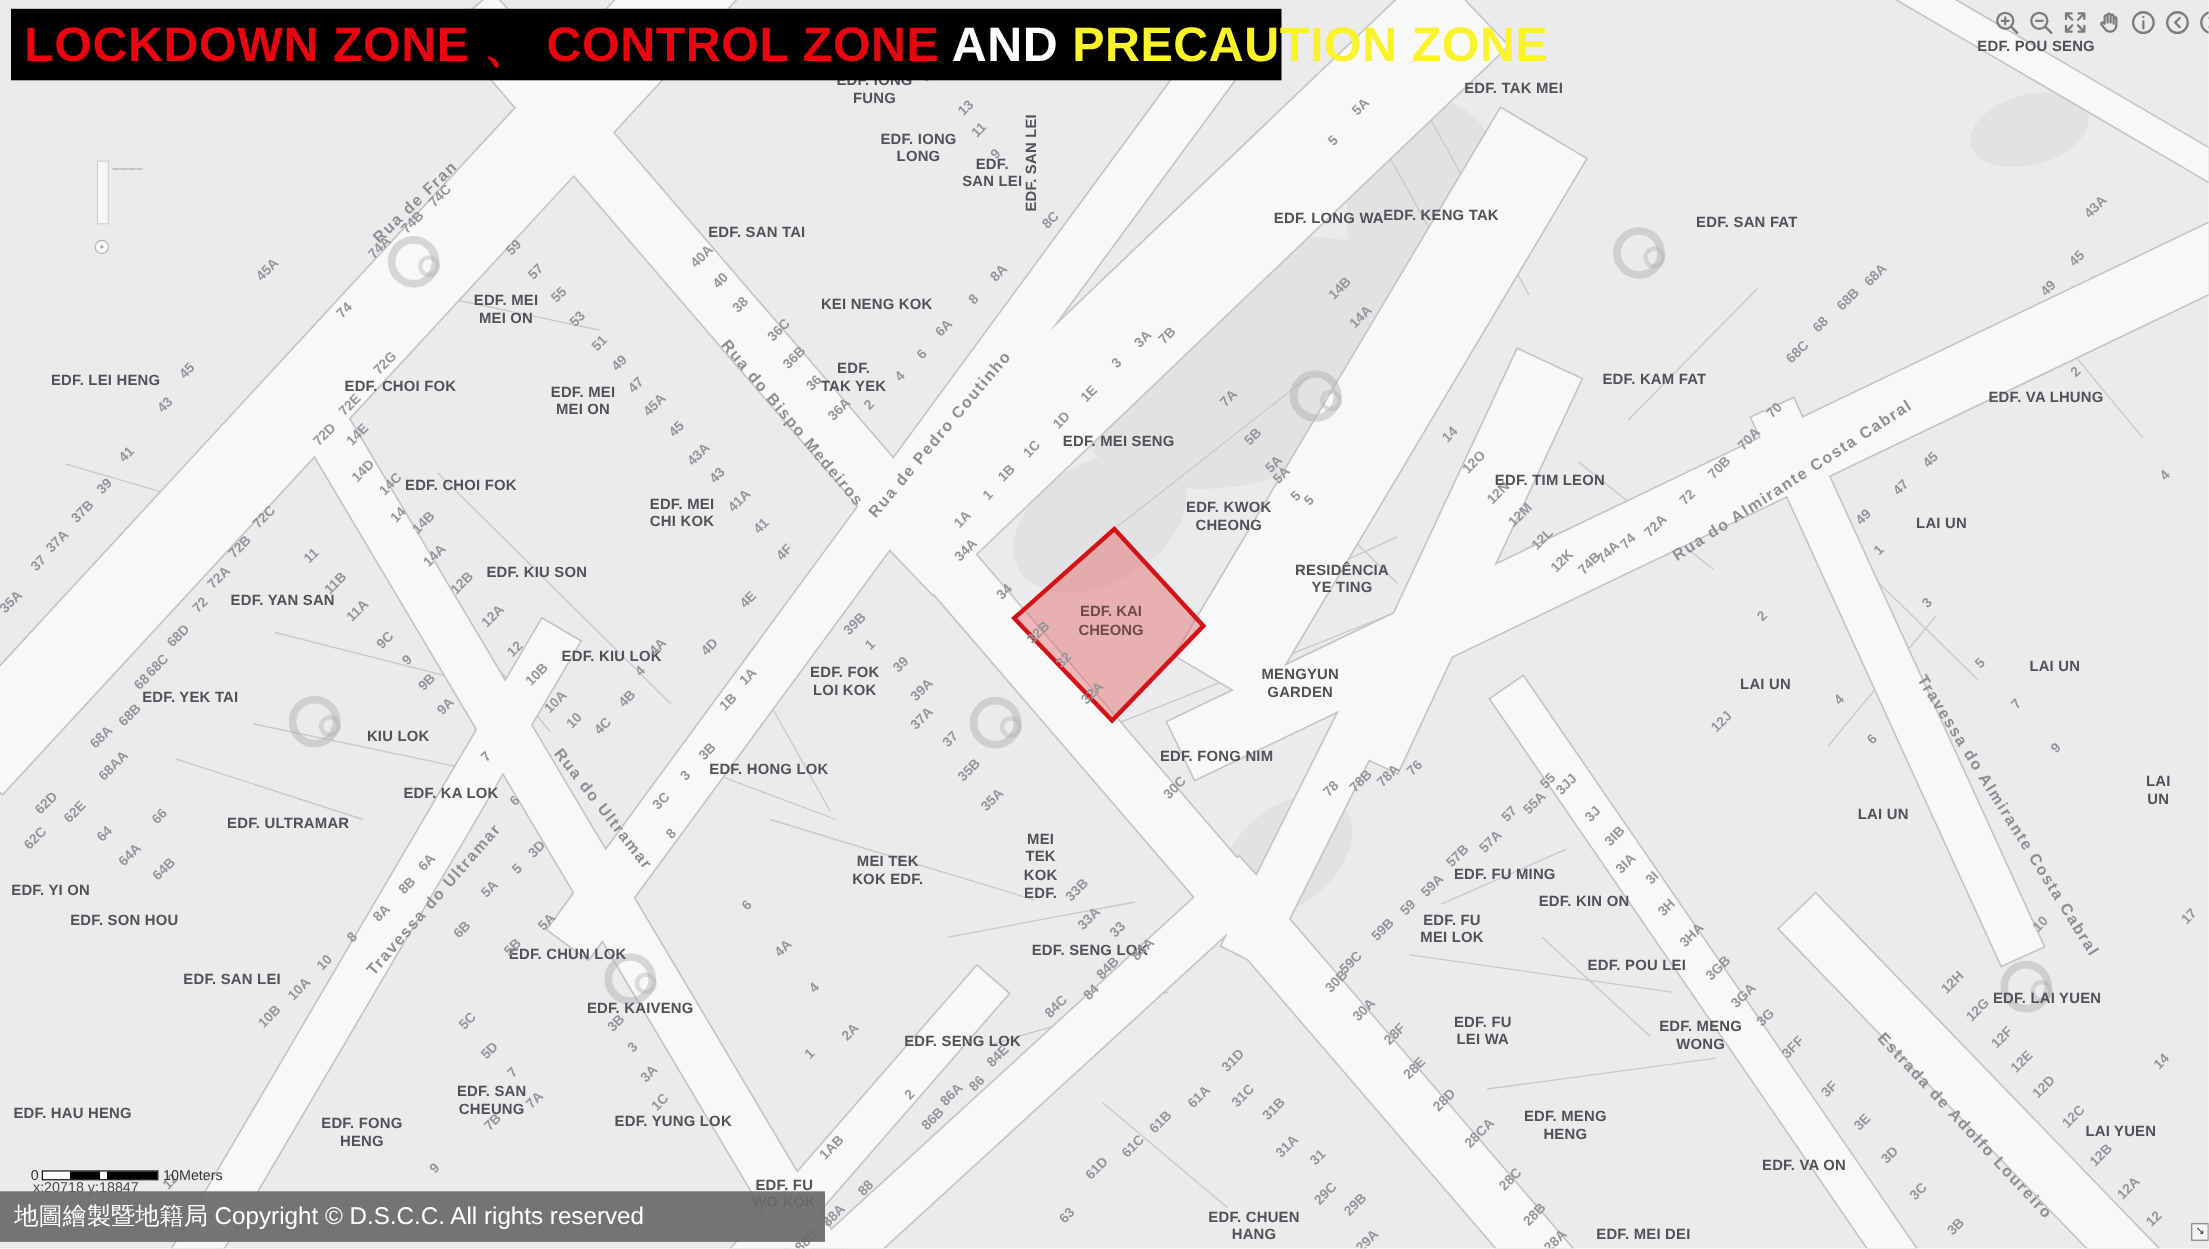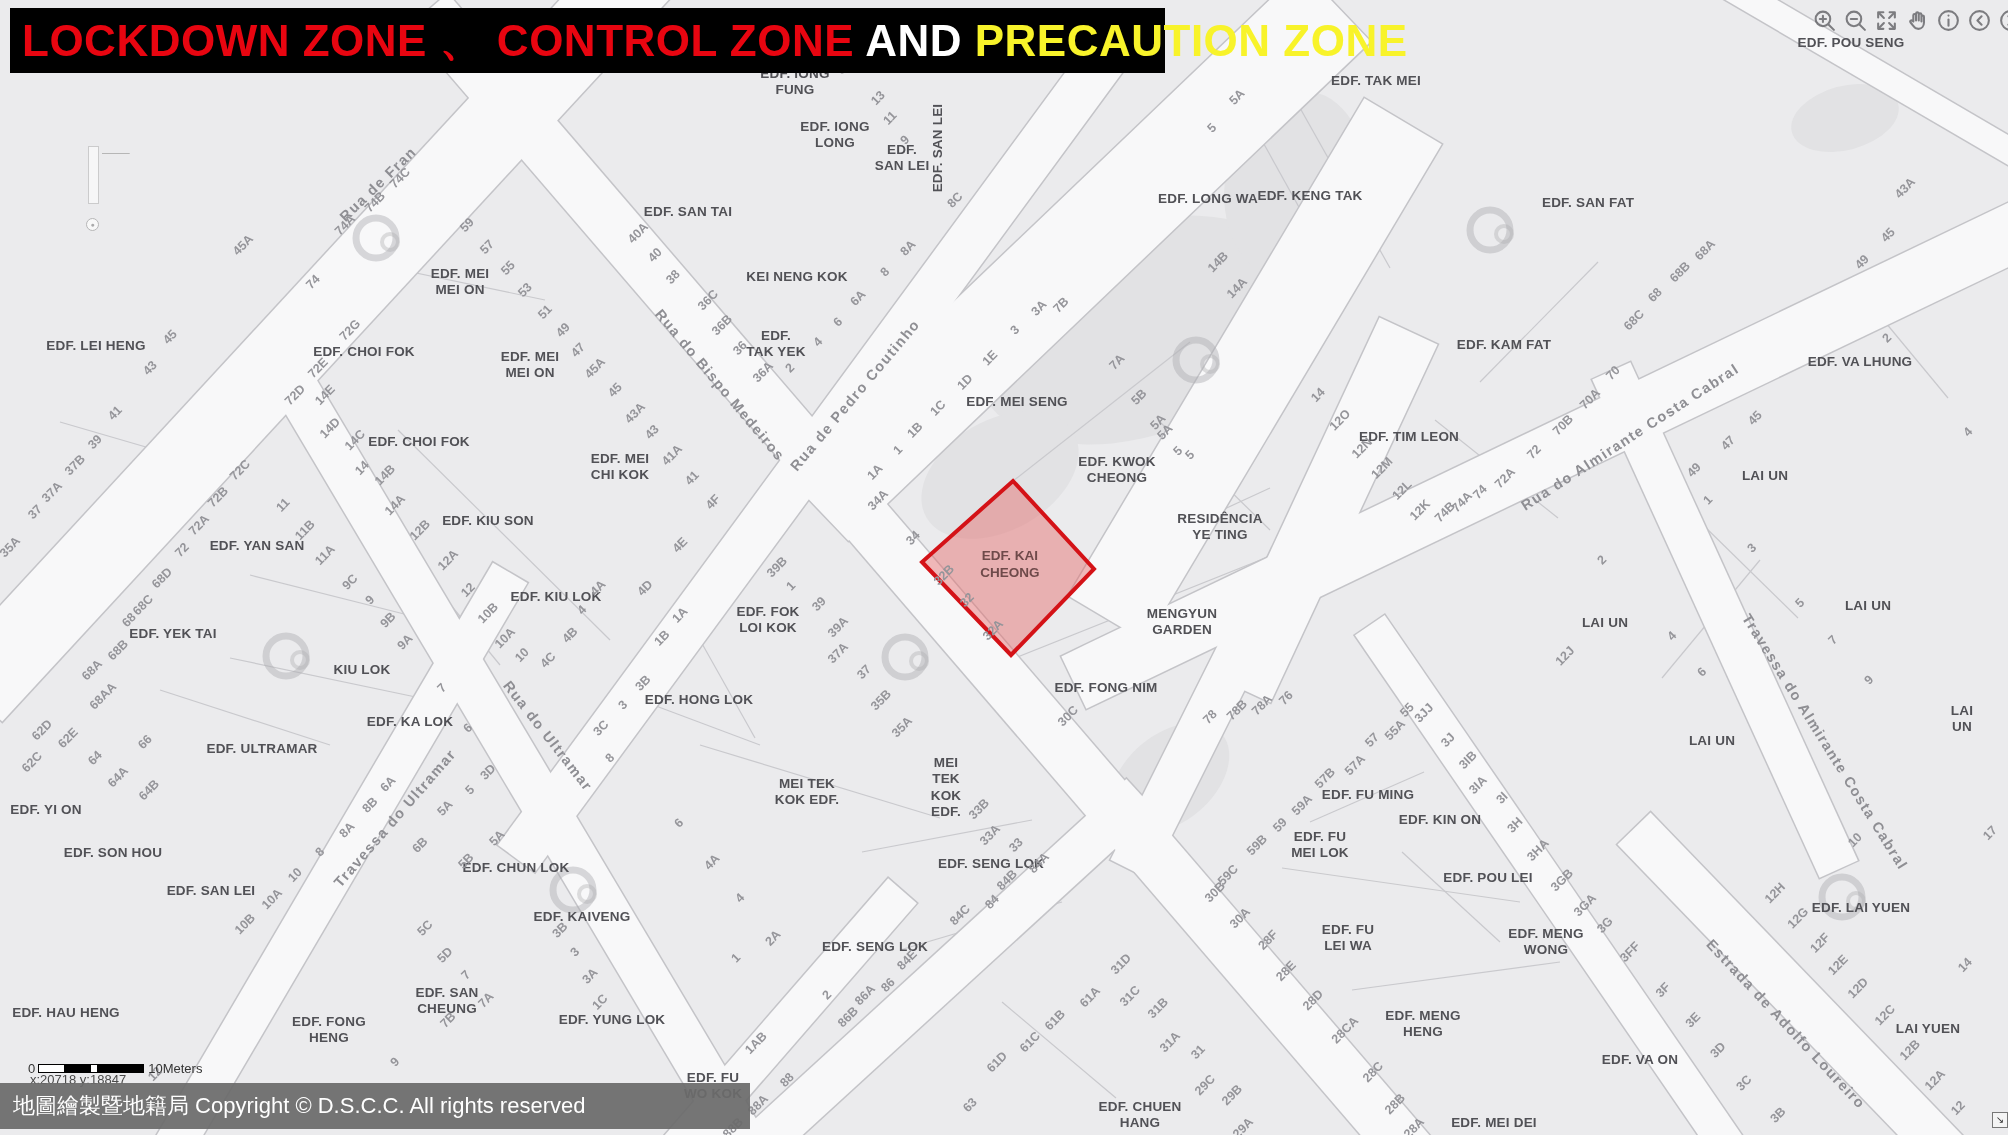--- a/index.html
+++ b/index.html
@@ -126,21 +126,21 @@
       <div class="lbl street" style="left: 378px; top: 184px; transform: translate(-50%, -50%) rotate(-44deg);">Rua de Fran</div>
       <div class="lbl street" style="left: 720px; top: 385px; transform: translate(-50%, -50%) rotate(50deg);">Rua do Bispo Medeiros</div>
       <div class="lbl street" style="left: 855px; top: 395px; transform: translate(-50%, -50%) rotate(-50deg);">Rua de Pedro Coutinho</div>
       <div class="lbl street" style="left: 548px; top: 736px; transform: translate(-50%, -50%) rotate(52deg);">Rua do Ultramar</div>
       <div class="lbl street" style="left: 395px; top: 818px; transform: translate(-50%, -50%) rotate(-49deg);">Travessa do Ultramar</div>
       <div class="lbl street" style="left: 1630px; top: 437px; transform: translate(-50%, -50%) rotate(-33deg);">Rua do Almirante Costa Cabral</div>
       <div class="lbl street" style="left: 1825px; top: 742px; transform: translate(-50%, -50%) rotate(58deg);">Travessa do Almirante Costa Cabral</div>
       <div class="lbl street" style="left: 1786px; top: 1024px; transform: translate(-50%, -50%) rotate(47deg);">Estrada de Adolfo Loureiro</div>
       <div class="lbl bldg" style="left: 96px; top: 346px;">EDF. LEI HENG</div>
       <div class="lbl bldg" style="left: 46px; top: 810px;">EDF. YI ON</div>
-      <div class="lbl bldg" style="left: 113px; top: 837px; margin-top: 16px;">EDF. SON HOU</div>
+      <div class="lbl bldg" style="left: 113px; top: 837px;">EDF. SON HOU</div>
       <div class="lbl bldg" style="left: 211px; top: 891px;">EDF. SAN LEI</div>
       <div class="lbl bldg" style="left: 66px; top: 1013px;">EDF. HAU HENG</div>
       <div class="lbl bldg" style="left: 173px; top: 634px;">EDF. YEK TAI</div>
       <div class="lbl bldg" style="left: 257px; top: 546px;">EDF. YAN SAN</div>
       <div class="lbl bldg" style="left: 342px; top: 670px; margin-left: 20px;">KIU LOK</div>
       <div class="lbl bldg" style="left: 410px; top: 722px;">EDF. KA LOK</div>
       <div class="lbl bldg" style="left: 262px; top: 749px;">EDF. ULTRAMAR</div>
       <div class="lbl bldg" style="left: 516px; top: 868px;">EDF. CHUN LOK</div>
       <div class="lbl bldg" style="left: 447px; top: 1001px;">EDF. SAN
 CHEUNG</div>

